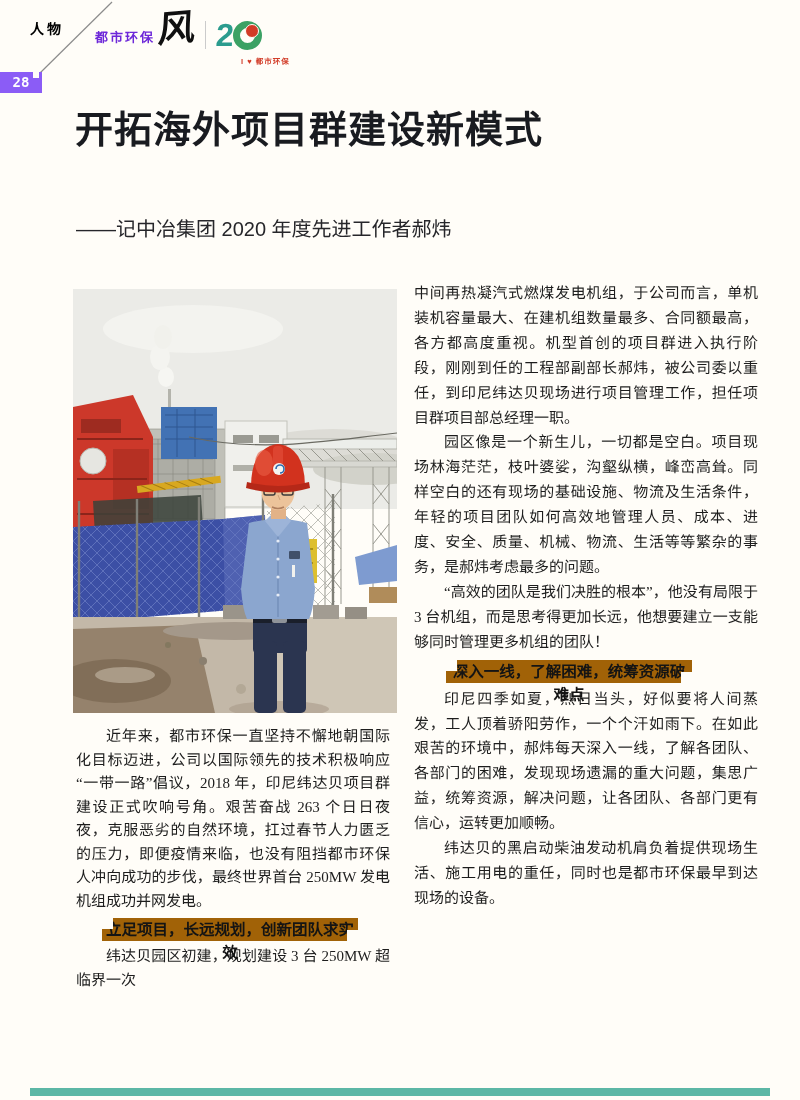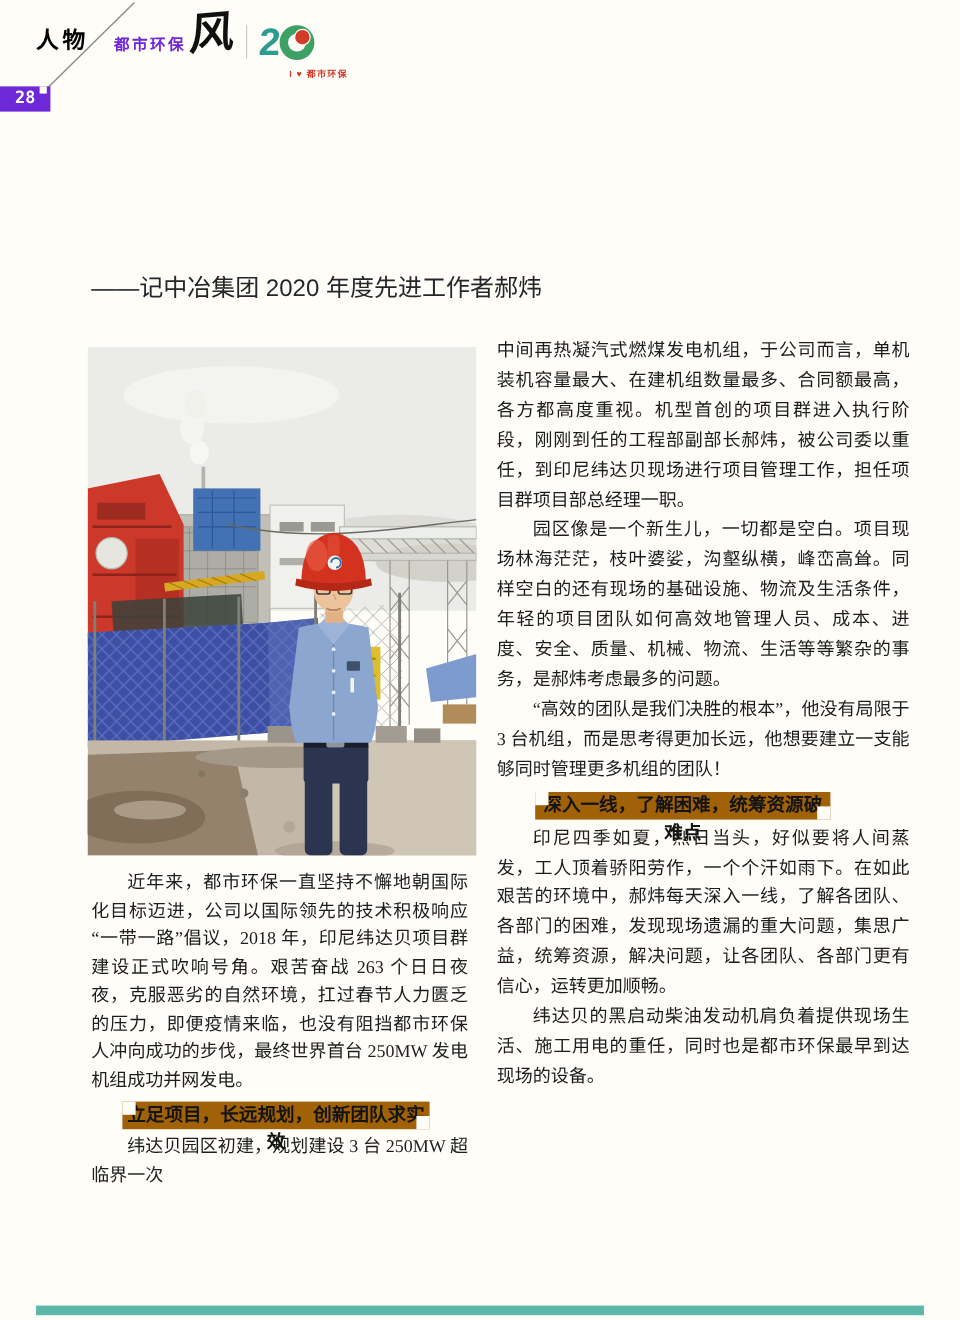--- a/index.html
+++ b/index.html
@@ -3,44 +3,44 @@
 <meta charset="utf-8">
 <style>
   html,body{margin:0;padding:0;}
   body{
     position:relative;width:800px;height:1100px;overflow:hidden;
     background:#fffdf8;color:#1d1d1d;
     font-family:"Liberation Serif","DejaVu Serif",serif;
   }
   
   .section-label{position:absolute;left:30px;top:18px;font-family:Liberation Sans, sans-serif;
-    font-weight:bold;font-size:19px;color:#000;letter-spacing:3px;}
+    font-weight:bold;font-size:14px;color:#000;letter-spacing:3px;}
   .diag-svg{position:absolute;left:34px;top:0;}
   .brand-wordmark{position:absolute;left:95px;top:27px;font-family:"Liberation Sans",sans-serif;
     font-weight:bold;font-size:13px;color:#6d28d9;letter-spacing:2px;}
   .brand-mark{position:absolute;left:158px;top:10px;font-size:37px;color:#101010;font-weight:bold;
     transform:skewX(-8deg) rotate(-5deg);line-height:1;}
   .header-divider{position:absolute;left:205px;top:21px;width:1px;height:28px;background:#cbcbcb;}
   .anniv{position:absolute;left:216px;top:17px;height:36px;}
   .anniv-2{font-family:"Liberation Sans",sans-serif;font-weight:800;font-size:32px;color:#2b9c8e;
     display:inline-block;transform:skewX(-4deg);line-height:36px;vertical-align:top;}
   .anniv-0{display:inline-block;width:15px;height:15px;border:7px solid #3ba164;border-radius:50%;
     margin-left:-1px;margin-top:4px;vertical-align:top;position:relative;}
   .anniv-dot{position:absolute;right:-4px;top:-4px;width:12px;height:12px;border-radius:50%;
     background:#d23b27;border:1px solid #fffdf8;}
   .anniv-tagline{position:absolute;left:217px;top:55px;font-family:"Liberation Sans",sans-serif;
     font-size:7.5px;color:#d23b27;letter-spacing:1px;white-space:nowrap;font-weight:bold;margin-left:24px;}
-  .page-num-box{position:absolute;left:0;top:72px;width:42px;height:21px;background:#6d28d9;
+  .page-num-box{position:absolute;left:0;top:72px;width:42px;height:21px;background:#8b5cf6;
     color:#fff;font-family:"DejaVu Sans Mono",monospace;font-weight:bold;font-size:14px;
     text-align:center;line-height:21px;}
   .page-num-box::after{content:"";position:absolute;right:3px;top:0;width:6px;height:6px;background:#fffdf8;}
   
   .title{position:absolute;left:75px;top:104px;font-family:"Liberation Sans",sans-serif;
     font-weight:800;font-size:38px;line-height:52px;color:#191b20;letter-spacing:1px;}
-  .subtitle{position:absolute;left:76px;top:224px;font-family:"Liberation Sans",sans-serif;
+  .subtitle{position:absolute;left:76px;top:213px;font-family:"Liberation Sans",sans-serif;
     font-size:20px;color:#26262a;}
   
   .photo-frame{position:absolute;left:73px;top:289px;width:324px;height:424px;}
   .photo-frame svg{display:block;}
   .col{text-align:justify;word-break:break-all;color:#1d1d1d;}
   .col p{margin:0;text-indent:2em;}
   .col p.no-indent{text-indent:0;}
   .col-left{position:absolute;left:76px;top:725px;width:314px;font-size:15px;line-height:23.5px;}
   .col-right{position:absolute;left:414px;top:281px;width:344px;font-size:15px;line-height:24.9px;}
   .sec-hd{position:relative;height:23px;line-height:23px;background:#a16207;text-align:center;
@@ -67,20 +67,21 @@
 <div class="header-divider"></div>
 
 <div class="anniv">
   <span class="anniv-2">2</span><span class="anniv-0"><span class="anniv-dot"></span></span>
 </div>
 <div class="anniv-tagline">I ♥ 都市环保</div>
 
 <div class="page-num-box">28</div>
 
 <div class="title">
+  <div>开拓海外项目群建设新模式</div>
 </div>
 <div class="subtitle">——记中冶集团 2020 年度先进工作者郝炜</div>
 
 <div class="photo-frame">
 <svg width="324" height="424" viewBox="0 0 324 424">
 
   <rect x="0" y="0" width="324" height="220" fill="#ebebe7"></rect>
   <ellipse cx="120" cy="40" rx="90" ry="24" fill="#f3f3ef"></ellipse>
   <ellipse cx="260" cy="160" rx="80" ry="20" fill="#dddcd6"></ellipse>
   <ellipse cx="300" cy="180" rx="60" ry="16" fill="#d2d2ca"></ellipse>

